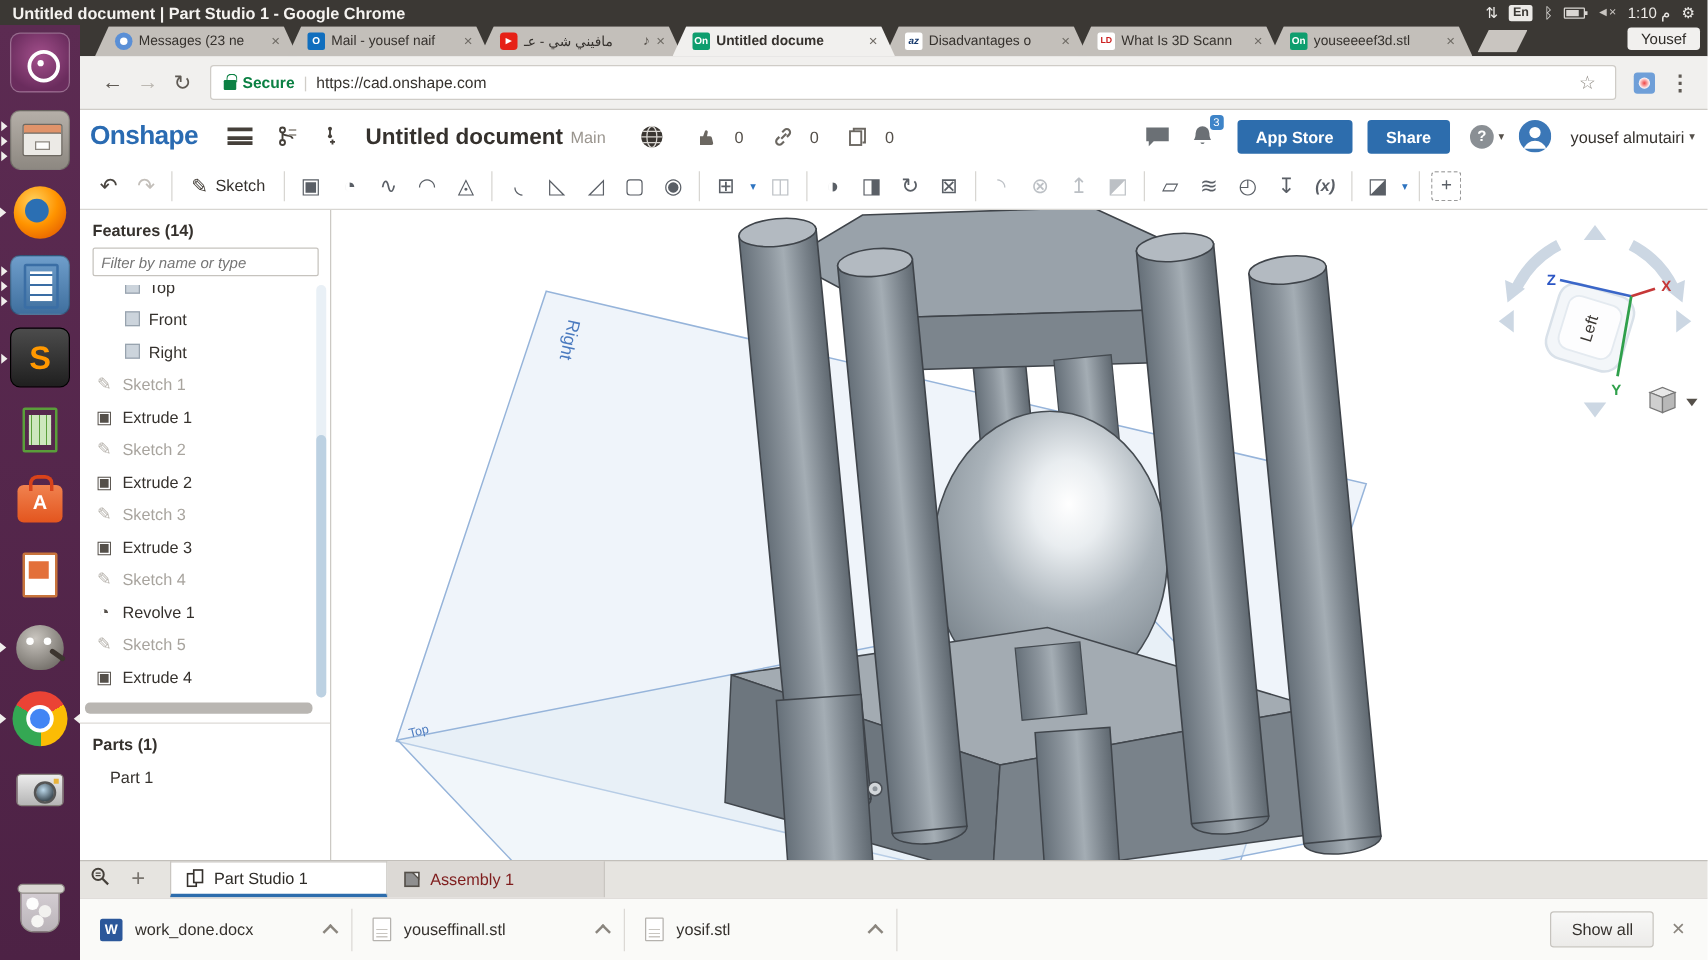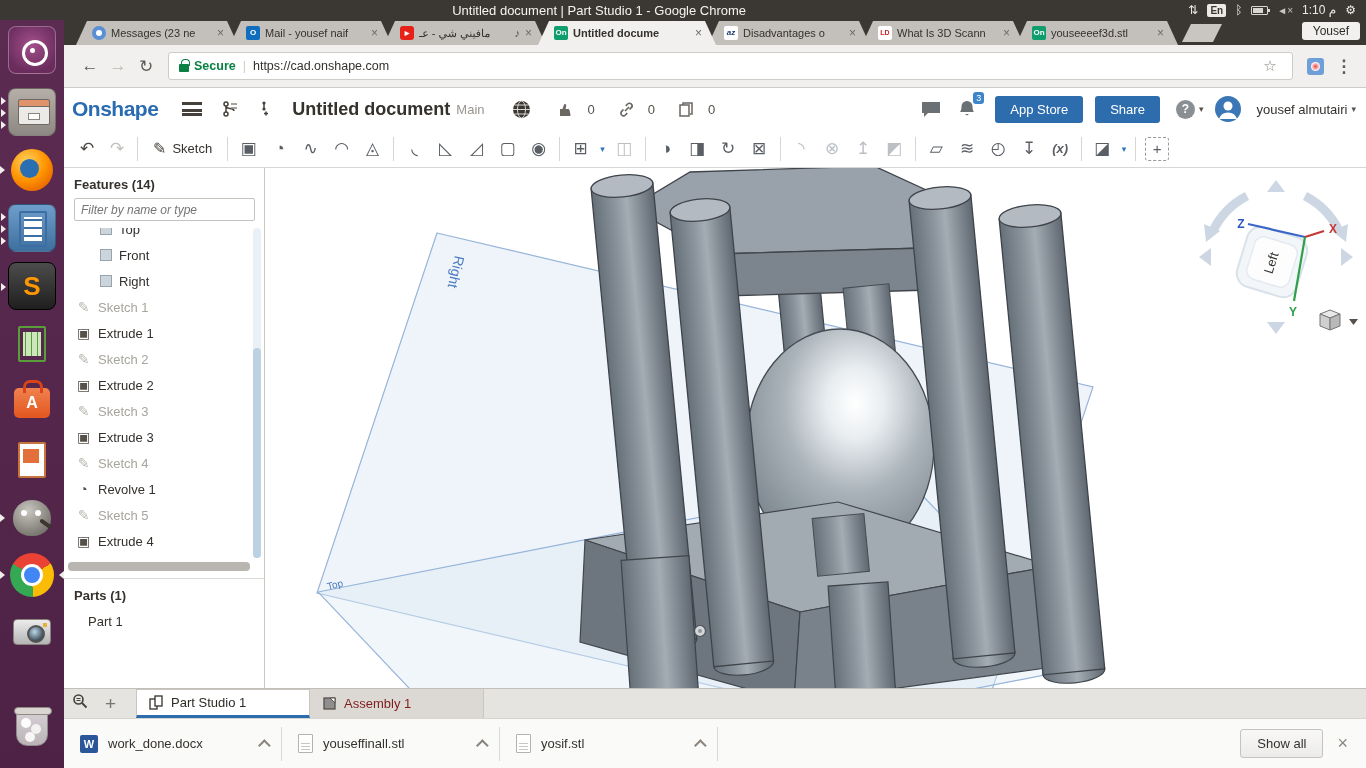--- a/index.html
+++ b/index.html
@@ -1,20 +1,20 @@
 <!DOCTYPE html>
 <html><head>
 <meta charset="utf-8">
 <style>
   * { margin:0; padding:0; box-sizing:border-box; }
   html,body { width:1366px; height:768px; overflow:hidden; font-family:"Liberation Sans", sans-serif; background:#fff; }
 
   
   #titlebar { position:absolute; left:0; top:0; width:1366px; height:20px; background:#3b3834; color:#f5f3f0; display:flex; align-items:center; z-index:50; }
-  #titlebar .wt { font-size:13px; font-weight:normal; padding-left:10px; flex:1; white-space:nowrap;text-align:center; }
+  #titlebar .wt { font-size:13px; font-weight:bold; padding-left:10px; flex:1; white-space:nowrap; }
   #tray { display:flex; align-items:center; gap:9px; padding-right:10px; font-size:12px; color:#eceae7; }
   #tray .en { background:#eceae7; color:#3b3834; font-weight:bold; font-size:10px; border-radius:2px; padding:0 3px; line-height:13px; }
   .batt { width:17px; height:9px; border:1px solid #d9d6d2; border-radius:1px; position:relative; }
   .batt::before { content:""; position:absolute; left:1px; top:1px; bottom:1px; width:10px; background:#d9d6d2; }
   .batt::after { content:""; position:absolute; right:-3px; top:2px; width:2px; height:3px; background:#d9d6d2; }
 
   
   #launcher { position:absolute; left:0; top:20px; width:64px; height:748px; background:linear-gradient(180deg,#5c2b52,#4d2245); z-index:40; }
   .lit { position:absolute; left:8px; width:48px; height:48px; border-radius:8px; }
   .pipL { position:absolute; left:-8px; width:0; height:0; border-top:4px solid transparent; border-bottom:4px solid transparent; border-left:5px solid #f0eeec; }
@@ -85,21 +85,21 @@
   
   #osheader { position:absolute; left:64px; top:88px; width:1302px; height:42px; background:#fff; display:flex; align-items:center; z-index:20; }
   #oslogo { color:#2a6bb2; font-size:21px; font-weight:bold; padding:0 14px 0 8px; letter-spacing:-.5px; }
   .burger { width:20px; height:14px; border-top:3px solid #45403a; border-bottom:3px solid #45403a; position:relative; margin:0 10px; }
   .burger::before { content:""; position:absolute; left:0; top:3.5px; width:100%; height:3px; background:#45403a; }
   .hic { margin:0 9px; display:flex; align-items:center; }
   #doctitle { font-size:18px; font-weight:bold; color:#35312d; margin:0 6px 0 12px; }
   #wsname { font-size:13px; color:#9a958e; margin-right:18px; }
   .cnt { font-size:13px; color:#55504a; margin:0 14px 0 4px; }
   .hspacer { flex:1; }
-  .bluebtn { background:#2d6dad; color:#fff; font-size:13px; border-radius:3px; padding:6px 15px; margin-left:12px; }
+  .bluebtn { background:#2d6dad; color:#fff; font-size:13px; border-radius:3px; padding:6px 15px; margin-left:12px;font-weight:bold; }
   .bell { position:relative; margin:0 6px; }
   .badge { position:absolute; right:-7px; top:-7px; background:#3e84c8; color:#fff; font-size:9px; border-radius:3px; padding:1px 3px; }
   .helpc { width:19px; height:19px; border-radius:50%; background:#8a8f94; color:#fff; font-size:12px; font-weight:bold; text-align:center; line-height:19px; margin-left:16px; }
   .caret { font-size:9px; color:#55504a; margin:0 4px; }
   .caret.blue { color:#2e74c0; }
   #username { font-size:13px; color:#35312d; margin-left:6px; }
 
   
   #cadbar { position:absolute; left:64px; top:130px; width:1302px; height:38px; background:#fff; border-bottom:1px solid #d8d6d2; display:flex; align-items:center; z-index:20; }
   .tbtn { font-size:17px; color:#4a4641; width:30px; text-align:center; }

